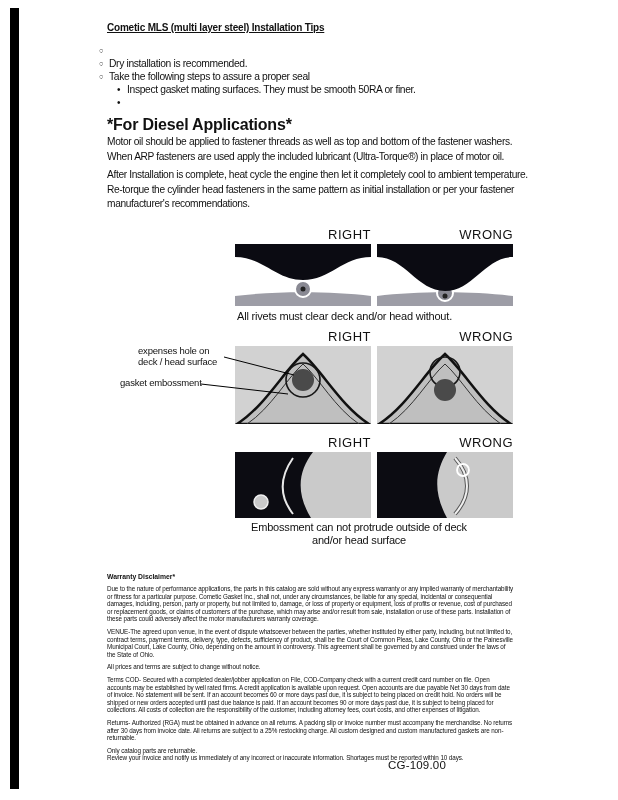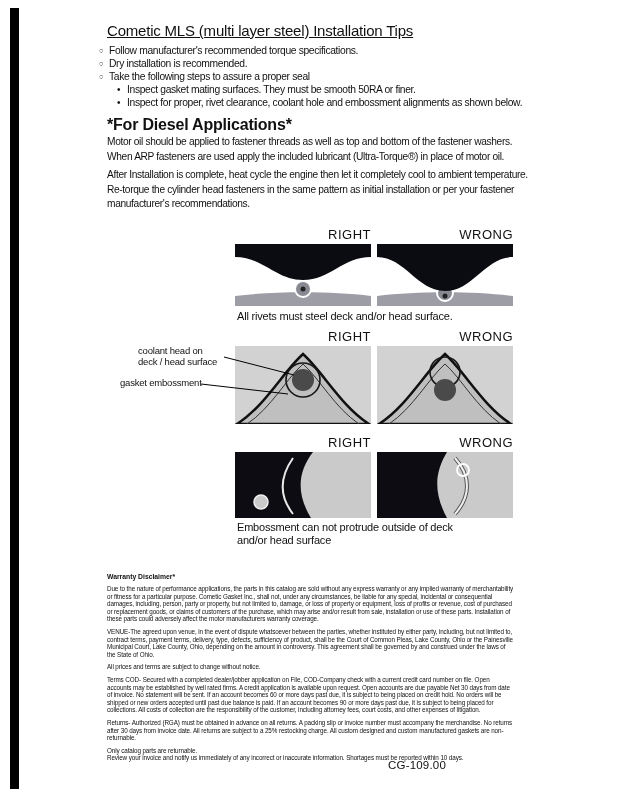--- a/index.html
+++ b/index.html
@@ -3,39 +3,39 @@
 <meta charset="utf-8">
 <style>
   html,body{margin:0;padding:0;background:#e8e8e8;}
   .page{
     position:relative;width:618px;height:800px;background:#ffffff;
     font-family:"Liberation Sans","DejaVu Sans",sans-serif;color:#111;
     overflow:hidden;margin:0 auto;
   }
   .black-strip{position:absolute;left:10px;top:8px;width:9px;height:781px;background:#000;}
   .title{
-    position:absolute;left:107px;top:22px;font-size:15px;font-weight:normal;
+    position:absolute;left:107px;top:22px;font-size:10px;font-weight:bold;
     text-decoration:underline;letter-spacing:-0.2px;white-space:nowrap;
   }
   .blist{position:absolute;left:99px;top:44px;width:470px;font-size:10.3px;letter-spacing:-0.35px;}
   .bitem{display:flex;line-height:13px;margin-bottom:0;}
   .bmark{flex:0 0 10px;font-size:7.5px;line-height:13px;}
   .bitem.sub{padding-left:18px;}
   .smark{flex:0 0 10px;font-size:10px;line-height:13px;}
   .diesel-heading{position:absolute;left:107px;top:116px;font-size:16px;font-weight:bold;letter-spacing:-0.2px;}
   .para{position:absolute;left:107px;width:432px;font-size:10.2px;line-height:14.5px;letter-spacing:-0.35px;}
   .para1{top:135px;}
   .para2{top:168px;}
   .note{position:absolute;left:107px;top:208px;width:432px;font-size:10.2px;letter-spacing:-0.35px;}
   .lblrow{position:absolute;left:235px;width:278px;display:flex;gap:6px;font-size:13px;}
   .lblrow .cell{flex:0 0 136px;text-align:right;letter-spacing:0.5px;}
   .imgrow{position:absolute;left:235px;width:278px;display:flex;gap:6px;}
   .imgrow svg{display:block;}
   .caption{position:absolute;left:237px;font-size:11px;letter-spacing:-0.2px;}
-  .caption3{width:244px;line-height:13px;}
+  .caption3{width:244px;line-height:13px;text-align:center;}
   .callout{position:absolute;font-size:9.5px;line-height:11px;letter-spacing:-0.2px;}
   .callout1{left:138px;top:345px;width:86px;}
   .callout2{left:120px;top:377px;width:80px;white-space:nowrap;}
   .overlay{position:absolute;left:0;top:0;pointer-events:none;}
   .disclaimer{position:absolute;left:107px;top:573px;width:408px;}
   .disclaimer h4{margin:0 0 5px 0;font-size:6.8px;font-weight:bold;}
   .disclaimer p{margin:0 0 5px 0;font-size:6.3px;line-height:7.6px;letter-spacing:-0.1px;}
   .disclaimer p.tight{margin-bottom:0;}
   .footer-code{position:absolute;left:388px;top:759px;font-size:11.5px;letter-spacing:0.2px;}
 </style>
@@ -44,37 +44,35 @@
 
 <div class="page">
 
   <div class="black-strip"></div>
 
   <div class="title">Cometic MLS (multi layer steel) Installation Tips</div>
 
   <div class="blist">
     <div class="bitem">
       <span class="bmark">○</span>
-      <span>Follow manufacturer's recommended torque specifications.</span>
     </div>
     <div class="bitem">
       <span class="bmark">○</span>
       <span>Dry installation is recommended.</span>
     </div>
     <div class="bitem">
       <span class="bmark">○</span>
       <span>Take the following steps to assure a proper seal</span>
     </div>
     <div class="bitem sub">
       <span class="smark">•</span>
       <span>Inspect gasket mating surfaces.  They must be smooth 50RA or finer.</span>
     </div>
     <div class="bitem sub">
       <span class="smark">•</span>
-      <span>Inspect for proper, rivet clearance, coolant hole and embossment alignments as shown below.</span>
     </div>
   </div>
 
   <div class="diesel-heading">*For Diesel Applications*</div>
   <div class="para para1">Motor oil should be applied to fastener threads as well as top and bottom of the fastener washers. When ARP fasteners are used apply the included lubricant (Ultra-Torque®) in place of motor oil.</div>
   <div class="para para2">After Installation is complete, heat cycle the engine then let it completely cool to ambient temperature. Re-torque the cylinder head fasteners in the same pattern as initial installation or per your fastener manufacturer's recommendations.</div>
 
   <div class="lblrow" style="top:227px;">
     <div class="cell">RIGHT</div>
     <div class="cell">WRONG</div>
@@ -88,21 +86,21 @@
       <circle cx="68" cy="45" r="2.5" fill="#222"></circle>
     </svg>
     <svg width="136" height="62" viewBox="0 0 136 62">
       <rect x="0" y="0" width="136" height="62" fill="#ffffff"></rect>
       <path d="M0,62 V52 C40,47 96,47 136,52 V62 Z" fill="#9d9da6"></path>
       <circle cx="68" cy="49" r="8" fill="#898993" stroke="#ffffff" stroke-width="2"></circle>
       <path d="M0,0 H136 V13 C108,13 96,47 68,47 C40,47 28,13 0,13 Z" fill="#0b0b12"></path>
       <circle cx="68" cy="52" r="2.5" fill="#222"></circle>
     </svg>
   </div>
-  <div class="caption" style="top:310px;">All rivets must steel deck and/or head surface.</div>
+  <div class="caption" style="top:310px;">All rivets must clear deck and/or head without.</div>
 
   <div class="lblrow" style="top:329px;">
     <div class="cell">RIGHT</div>
     <div class="cell">WRONG</div>
   </div>
   <div class="imgrow" style="top:346px;">
     <svg width="136" height="78" viewBox="0 0 136 78">
       <rect x="0" y="0" width="136" height="78" fill="#d2d2d2"></rect>
       <path d="M2,78 C30,60 48,26 68,8 C88,26 106,60 134,78 Z" fill="#bfbfbf" stroke="#111" stroke-width="2.5"></path>
       <path d="M12,78 C36,62 52,32 68,18 C84,32 100,62 124,78" fill="none" stroke="#333" stroke-width="1"></path>
@@ -111,21 +109,21 @@
     </svg>
     <svg width="136" height="78" viewBox="0 0 136 78">
       <rect x="0" y="0" width="136" height="78" fill="#d2d2d2"></rect>
       <path d="M2,78 C30,60 48,26 68,8 C88,26 106,60 134,78 Z" fill="#bfbfbf" stroke="#111" stroke-width="2.5"></path>
       <path d="M12,78 C36,62 52,32 68,18 C84,32 100,62 124,78" fill="none" stroke="#333" stroke-width="1"></path>
       <circle cx="68" cy="26" r="15" fill="none" stroke="#161616" stroke-width="1.6"></circle>
       <circle cx="68" cy="44" r="11" fill="#4a4a4a"></circle>
     </svg>
   </div>
 
-  <div class="callout callout1">coolant head on deck / head surface</div>
+  <div class="callout callout1">expenses hole on deck / head surface</div>
   <div class="callout callout2">gasket embossment</div>
   <svg class="overlay" width="618" height="800" viewBox="0 0 618 800">
     <line x1="224" y1="357" x2="294" y2="375" stroke="#000" stroke-width="1"></line>
     <line x1="201" y1="384" x2="288" y2="394" stroke="#000" stroke-width="1"></line>
   </svg>
 
   <div class="lblrow" style="top:435px;">
     <div class="cell">RIGHT</div>
     <div class="cell">WRONG</div>
   </div>

